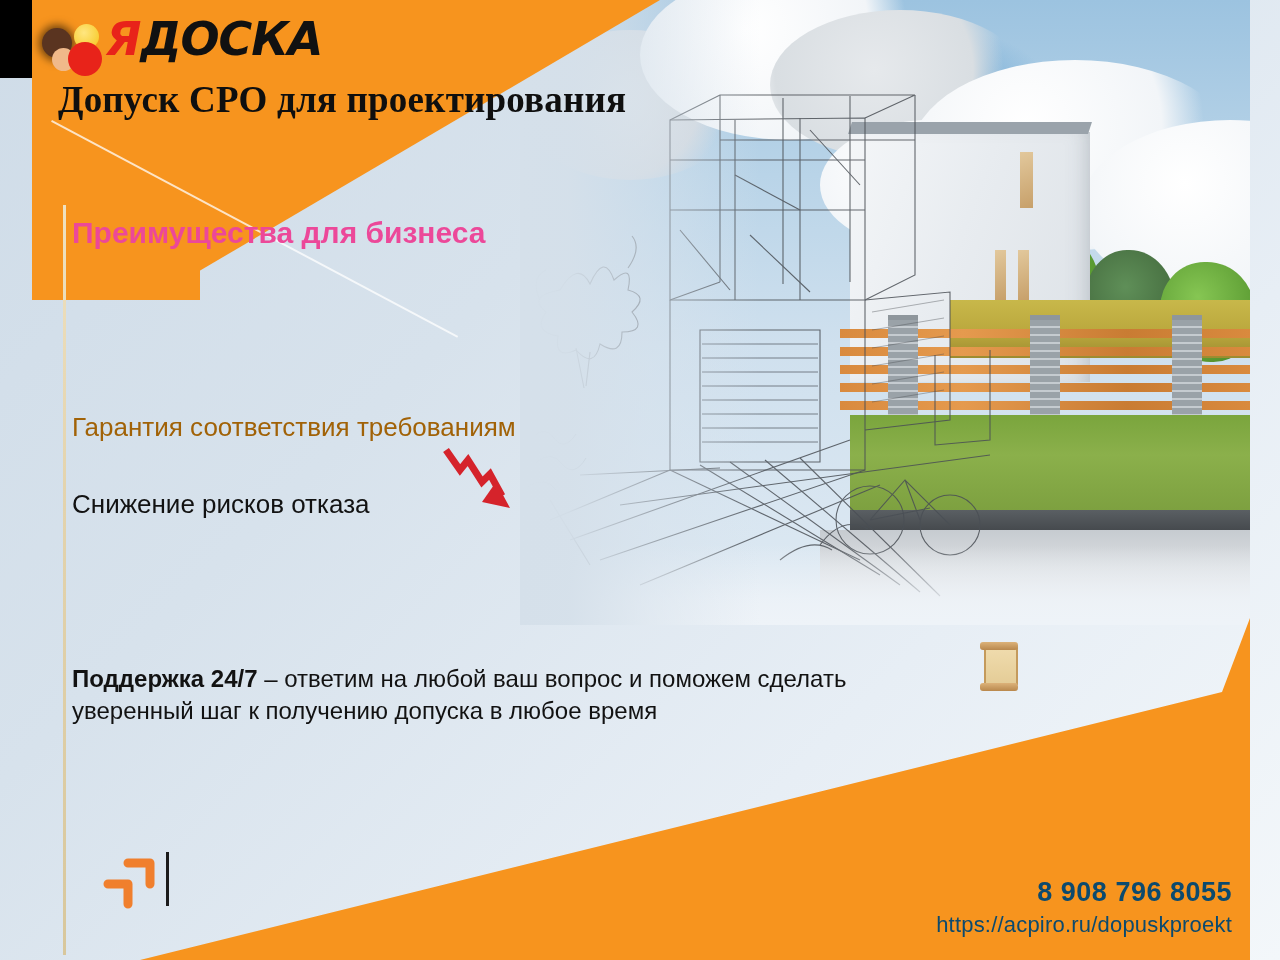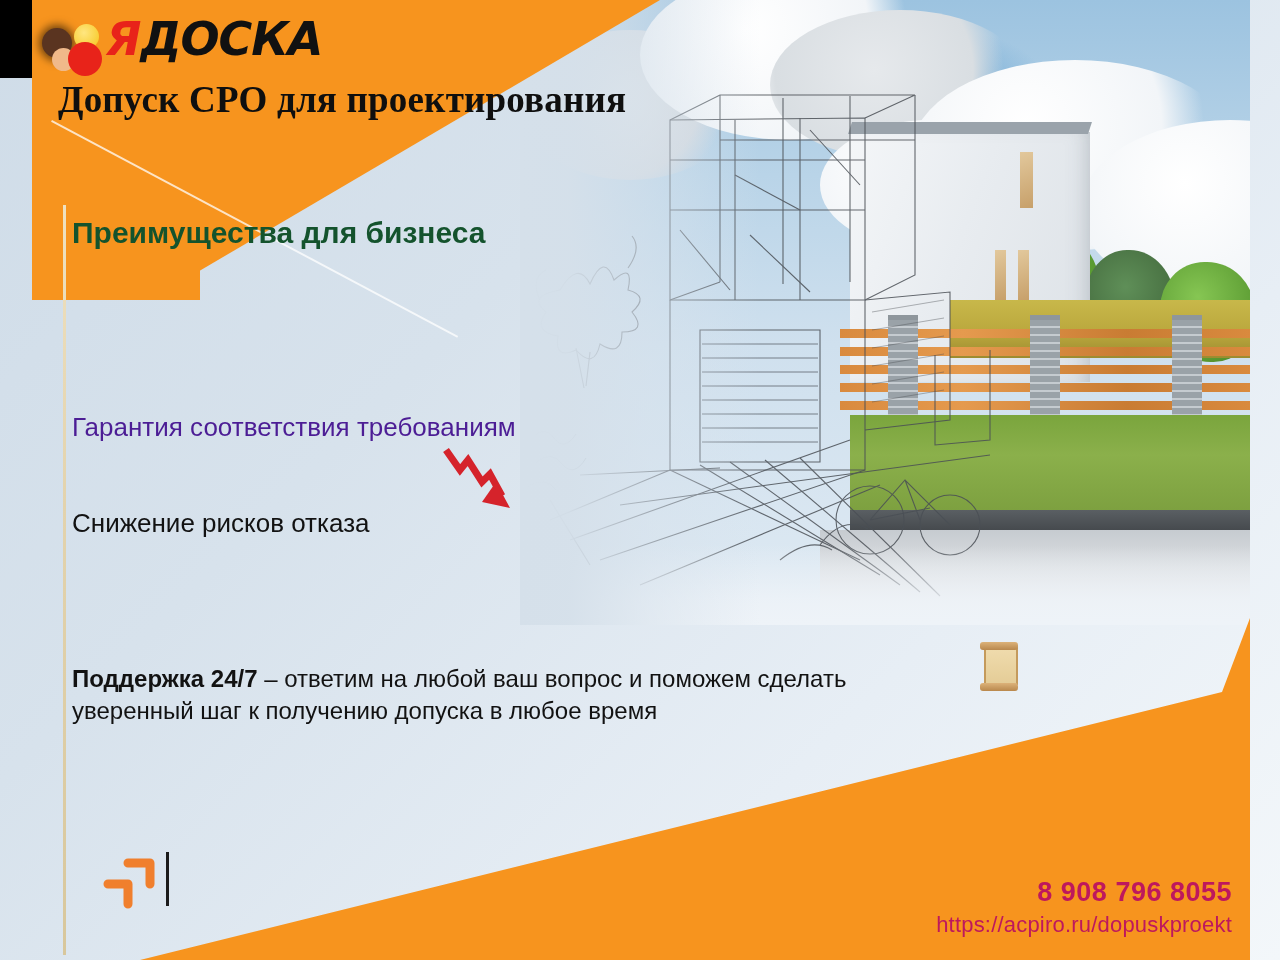--- a/index.html
+++ b/index.html
@@ -147,25 +147,25 @@
   .title{
     position:absolute;left:58px;top:78px;
     font-family:"Liberation Serif","DejaVu Serif",serif;
     font-weight:bold;font-size:37px;color:#0f0f0f;letter-spacing:.2px;
     white-space:nowrap;
   }
 
   
   .subhead{
     position:absolute;left:72px;top:216px;
-    font-weight:bold;font-size:30px;color:#14532d;white-space:nowrap;
+    font-weight:bold;font-size:30px;color:#ec4899;white-space:nowrap;
   }
   .b1{position:absolute;left:72px;top:337px;font-weight:bold;font-size:26px;color:#121212;white-space:nowrap;}
-  .b2{position:absolute;left:72px;top:412px;font-size:26px;color:#4c1d95;white-space:nowrap;}
-  .b3{position:absolute;left:72px;top:508px;font-size:26px;color:#121212;white-space:nowrap;}
+  .b2{position:absolute;left:72px;top:412px;font-size:26px;color:#a16207;white-space:nowrap;}
+  .b3{position:absolute;left:72px;top:489px;font-size:26px;color:#121212;white-space:nowrap;}
   .b4{position:absolute;left:72px;top:558px;font-size:26px;color:#121212;white-space:nowrap;}
   .b4 b{font-weight:bold;}
 
   .support{
     position:absolute;left:72px;top:663px;width:900px;
     font-size:24px;color:#121212;line-height:1.34;
   }
   .support .lead{font-weight:bold;}
   
   .scrollicon{
@@ -191,21 +191,21 @@
   .brand .mark{position:absolute;left:0;top:2px;width:58px;height:56px;}
   .brand .bar{position:absolute;left:66px;top:0px;width:3px;height:54px;background:#1b1b1b;}
   .brand .name{
     position:absolute;left:80px;top:2px;
     font-family:"Liberation Serif","DejaVu Serif",serif;
     font-weight:bold;font-size:39px;color:#14161c;letter-spacing:1px;
   }
 
   .contact{
     position:absolute;right:48px;bottom:20px;
-    text-align:right;color:#be185d;
+    text-align:right;color:#0c4a6e;
   }
   .contact .phone{font-size:27px;font-weight:bold;letter-spacing:.5px;line-height:1.35;}
   .contact .url{font-size:22px;letter-spacing:.2px;line-height:1.35;}
 </style>
 </head>
 <body>
 
 <div id="slide">
 
   <div class="panel"></div>

